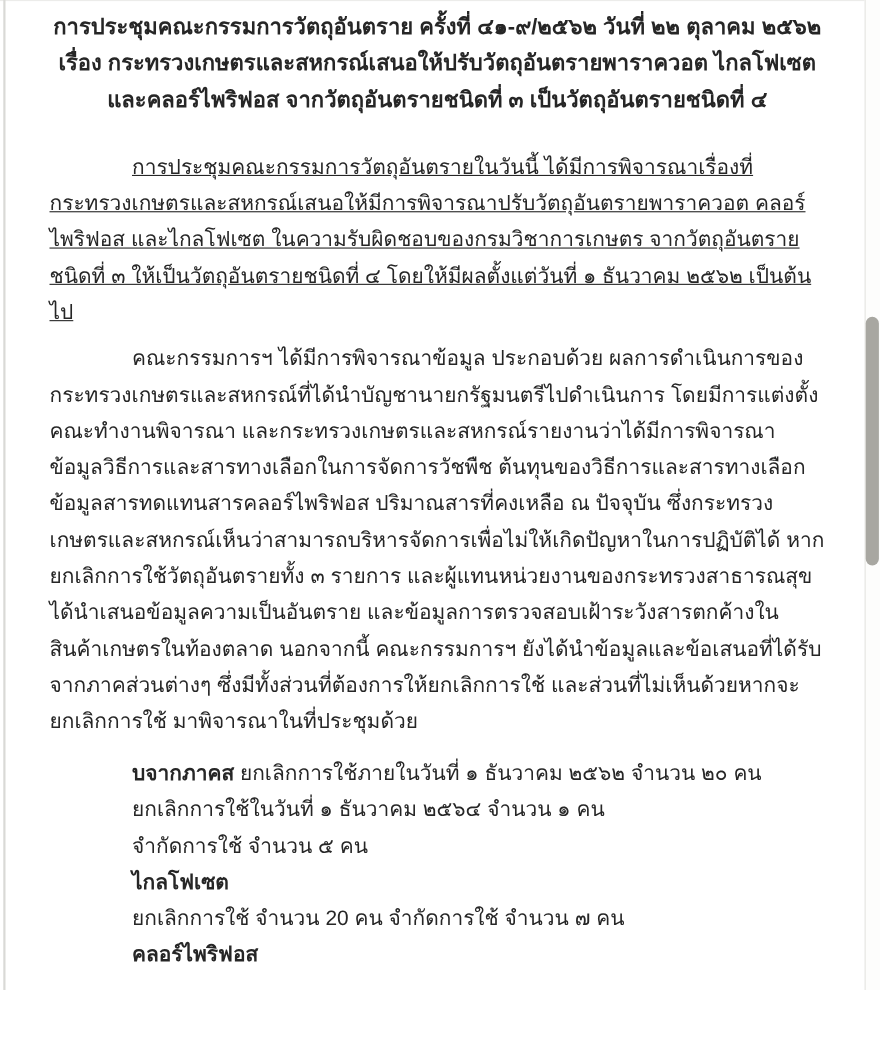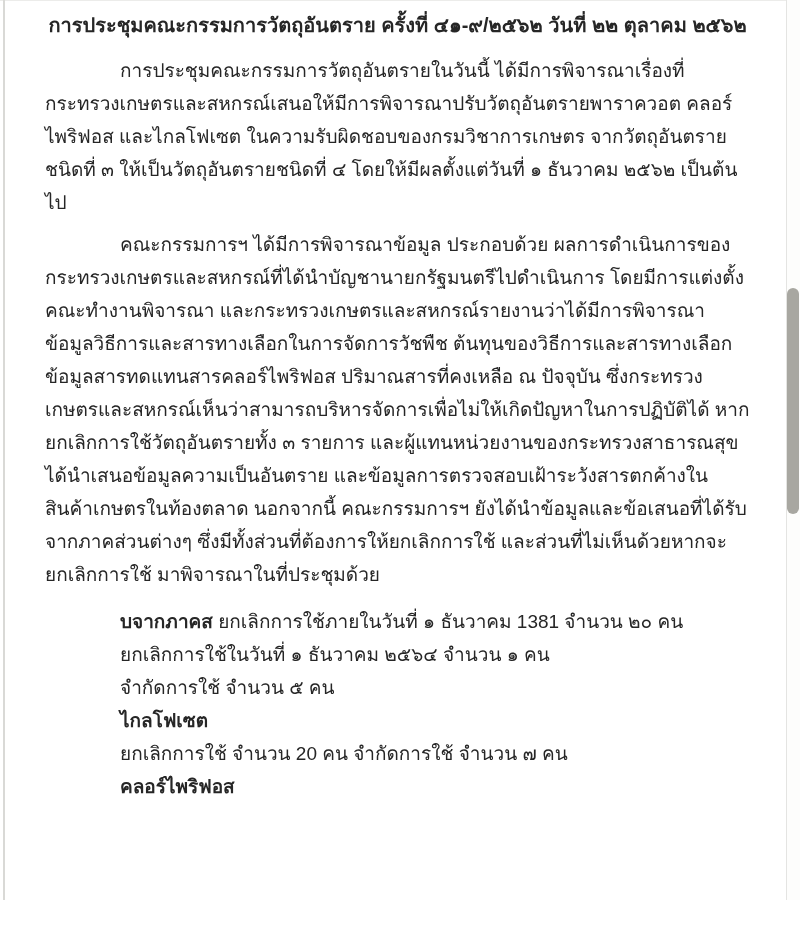--- a/index.html
+++ b/index.html
@@ -40,21 +40,21 @@
   .doc-title,.doc-subject{
     font-weight:bold;
     font-size:20px;
     text-align:center;
     line-height:33px;
   }
   .para{
     text-indent:75px;
     text-align:left;
   }
-  .para-opening{margin-top:12px;}
+  .para-opening{margin-top:28px;text-decoration:underline;}
   .para-deliberation{margin-top:9px;}
   .vote-block{margin-top:14px;padding-left:75px;}
   .vote-line b{font-weight:bold;}
   .scrollbar-track{
     position:absolute;right:0;top:0;width:14px;height:943px;
     background:#fdfdfc;
     border-left:1px solid var(--track-border);
   }
   .scrollbar-thumb{
     position:absolute;right:1px;top:288px;width:12px;height:226px;
@@ -67,30 +67,31 @@
 <body>
 
 <div class="page">
   <div class="edge-top"></div>
   <div class="edge-left"></div>
 
   <div class="content">
 
     <div class="doc-title">การประชุมคณะกรรมการวัตถุอันตราย ครั้งที่ ๔๑-๙/๒๕๖๒ วันที่ ๒๒ ตุลาคม ๒๕๖๒</div>
 
+    <div class="doc-subject">เรื่อง กระทรวงเกษตรและสหกรณ์เสนอให้ปรับวัตถุอันตรายพาราควอต ไกลโฟเซต และคลอร์ไพริฟอส จากวัตถุอันตรายชนิดที่ ๓ เป็นวัตถุอันตรายชนิดที่ ๔</div>
 
     <p class="para para-opening">การประชุมคณะกรรมการวัตถุอันตรายในวันนี้ ได้มีการพิจารณาเรื่องที่กระทรวงเกษตรและสหกรณ์เสนอให้มีการพิจารณาปรับวัตถุอันตรายพาราควอต คลอร์ไพริฟอส และไกลโฟเซต ในความรับผิดชอบของกรมวิชาการเกษตร จากวัตถุอันตรายชนิดที่ ๓ ให้เป็นวัตถุอันตรายชนิดที่ ๔ โดยให้มีผลตั้งแต่วันที่ ๑ ธันวาคม ๒๕๖๒ เป็นต้นไป</p>
 
     <p class="para para-deliberation">คณะกรรมการฯ ได้มีการพิจารณาข้อมูล ประกอบด้วย ผลการดำเนินการของกระทรวงเกษตรและสหกรณ์ที่ได้นำบัญชานายกรัฐมนตรีไปดำเนินการ โดยมีการแต่งตั้งคณะทำงานพิจารณา และกระทรวงเกษตรและสหกรณ์รายงานว่าได้มีการพิจารณาข้อมูลวิธีการและสารทางเลือกในการจัดการวัชพืช ต้นทุนของวิธีการและสารทางเลือก ข้อมูลสารทดแทนสารคลอร์ไพริฟอส ปริมาณสารที่คงเหลือ ณ ปัจจุบัน ซึ่งกระทรวงเกษตรและสหกรณ์เห็นว่าสามารถบริหารจัดการเพื่อไม่ให้เกิดปัญหาในการปฏิบัติได้ หากยกเลิกการใช้วัตถุอันตรายทั้ง ๓ รายการ และผู้แทนหน่วยงานของกระทรวงสาธารณสุข ได้นำเสนอข้อมูลความเป็นอันตราย และข้อมูลการตรวจสอบเฝ้าระวังสารตกค้างในสินค้าเกษตรในท้องตลาด นอกจากนี้ คณะกรรมการฯ ยังได้นำข้อมูลและข้อเสนอที่ได้รับจากภาคส่วนต่างๆ ซึ่งมีทั้งส่วนที่ต้องการให้ยกเลิกการใช้ และส่วนที่ไม่เห็นด้วยหากจะยกเลิกการใช้ มาพิจารณาในที่ประชุมด้วย</p>
 
     <div class="vote-block">
 
       <div class="vote-line">
         <b>บจากภาคส</b>
-        <span>ยกเลิกการใช้ภายในวันที่ ๑ ธันวาคม 1381 จำนวน ๒๐ คน</span>
+        <span>ยกเลิกการใช้ภายในวันที่ ๑ ธันวาคม ๒๕๖๒ จำนวน ๒๐ คน</span>
       </div>
       <div class="vote-line">
         <b></b>
         <span>ยกเลิกการใช้ในวันที่ ๑ ธันวาคม ๒๕๖๔ จำนวน ๑ คน</span>
       </div>
       <div class="vote-line">
         <b></b>
         <span>จำกัดการใช้ จำนวน ๕ คน</span>
       </div>
       <div class="vote-line">

